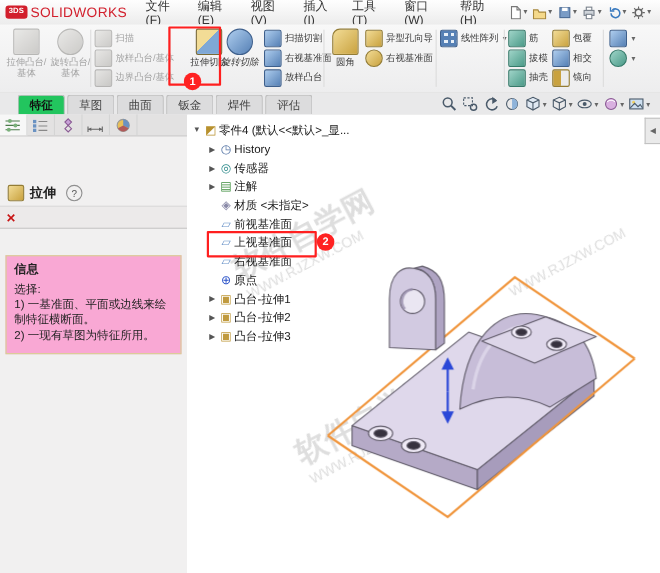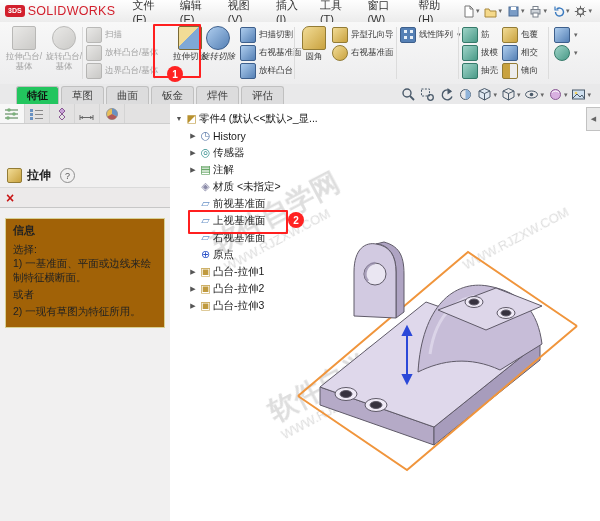--- a/index.html
+++ b/index.html
@@ -47,21 +47,21 @@
   
   .panel{position:absolute;left:0;top:104px;width:170px;bottom:0;background:#f1f0f0;border-right:1px solid #c2c2c2;}
   .pmtabs{display:flex;height:19px;background:#e3e2e2;border-bottom:1px solid #cdcdcd;}
   .pmtab{width:24px;display:flex;align-items:center;justify-content:center;border-right:1px solid #d4d4d4;}
   .pmtab.active{background:#f7f7f7;}
   .ptitle{display:flex;align-items:center;height:23px;padding:0 7px;gap:5px;margin-top:40px;}
   .ptitle .ttl{font-size:12px;font-weight:bold;color:#222;}
   .help{width:13px;height:13px;border-radius:50%;border:1px solid #8f8f8f;color:#555;font-size:9px;display:flex;align-items:center;justify-content:center;margin-left:4px;}
   .pclose{height:19px;display:flex;align-items:center;padding:0 6px;border-top:1px solid #dadada;border-bottom:1px solid #c7c7c7;background:#eceaea;}
   .xbtn{color:#c81414;font-weight:bold;font-size:14px;line-height:14px;}
-  .ibox{margin:10px 5px;background:#a16207;border:1px solid #d8d093;}
+  .ibox{margin:24px 5px;background:#f9a8d4;border:1px solid #d8d093;}
   .ibox-h{font-weight:bold;font-size:11px;padding:4px 7px 2px;color:#222;}
   .ibox-b{padding:2px 7px 9px;font-size:10.5px;line-height:14px;color:#222;}
   .ibox-b .or{margin:3px 0;}
 
   
   .viewport{position:absolute;left:170px;top:104px;right:0;bottom:0;background:#fff;overflow:hidden;}
   .scene{position:absolute;left:0;top:0;}
   .rtab{position:absolute;right:0;top:3px;width:13px;height:22px;background:#eaeaea;border:1px solid #c2c2c2;border-right:none;display:flex;align-items:center;justify-content:center;font-size:7px;color:#666;}
 
   
@@ -381,21 +381,20 @@
       <span class="help">?</span>
     </div>
     <div class="pclose">
       <span class="xbtn">×</span>
     </div>
     <div class="ibox">
       <div class="ibox-h">信息</div>
       <div class="ibox-b">
         <div>选择:</div>
         <div>1) 一基准面、平面或边线来绘制特征横断面。</div>
-        <div class="or">或者</div>
         <div>2) 一现有草图为特征所用。</div>
       </div>
     </div>
   </div>
 
   <div class="viewport">
     <svg class="scene" width="430" height="417" viewBox="0 0 430 417">
 
       <g fill="#c3c3c3" opacity="0.55">
         <g transform="translate(48,150) rotate(-28)">

